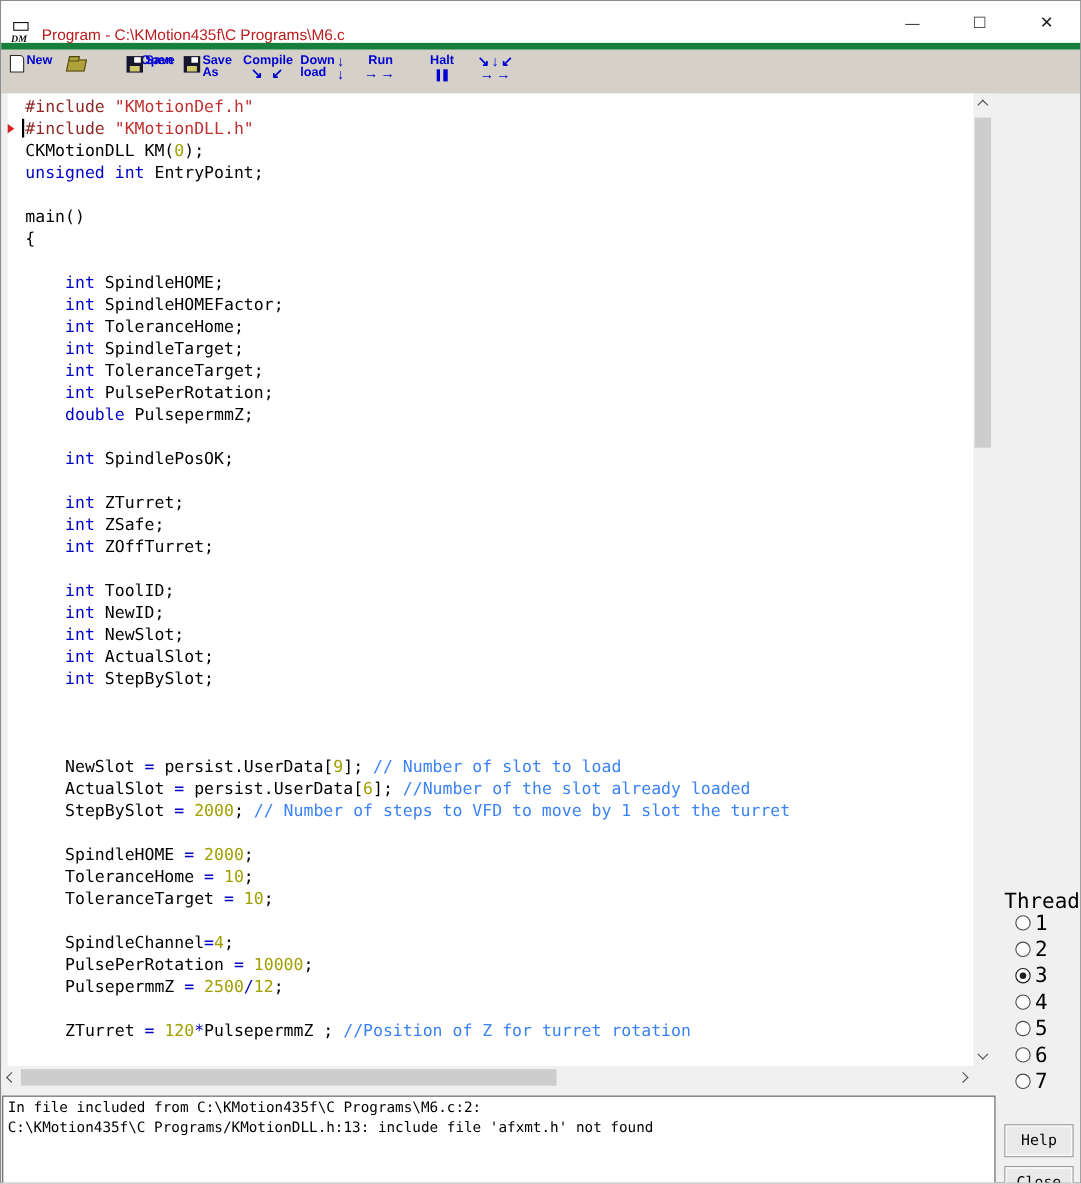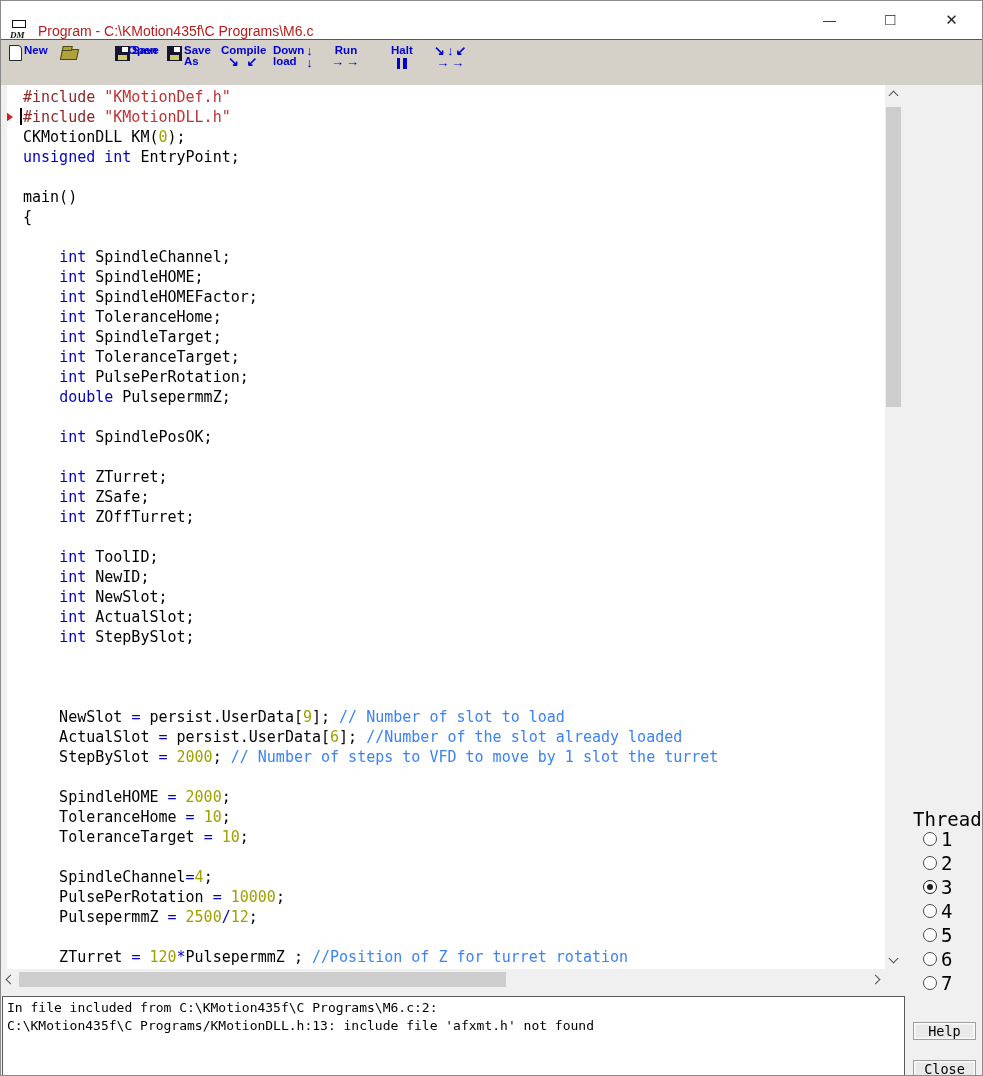--- a/index.html
+++ b/index.html
@@ -11,21 +11,21 @@
   }
   
   .titlebar { position:absolute; left:0; top:0; width:100%; height:38px; background:#ffffff; display:flex; align-items:flex-end; }
   .app-icon { width:20px; height:20px; margin-left:9px; position:relative; }
   .app-icon .machine { position:absolute; left:2px; top:1px; width:14px; height:8px; border:1.5px solid #111; background:#fff; }
   .app-icon .dm { position:absolute; left:0; bottom:-1px; font:italic bold 9px "Liberation Serif", serif; color:#111; }
   .title-text { margin-left:8px; font-size:14px; color:#b91c1c; }
   .cap-btns { position:absolute; right:0; top:0; height:38px; display:flex; }
   .cap-btn { width:61px; height:38px; display:flex; align-items:center; justify-content:center; color:#222; font-size:15px; cursor:default; }
   
-  .toolbar { position:absolute; left:0; top:38px; width:100%; height:46px; background:#d5d1c9; border-top:1px solid #15803d; }
+  .toolbar { position:absolute; left:0; top:38px; width:100%; height:46px; background:#d5d1c9; border-top:6px solid #15803d; }
   .tb-btn { position:absolute; top:5px; display:flex; align-items:flex-start; color:#0000d0; font-weight:bold; font-size:11.5px; line-height:11px; white-space:nowrap; }
   .tb-col { display:flex; flex-direction:column; align-items:center; }
   .tb-lines { display:flex; flex-direction:column; }
   .tb-arrows { font-size:13px; letter-spacing:2px; line-height:12px; color:#0000d0; }
   .ic { flex:0 0 auto; margin-right:2px; }
   .ic-page { width:13px; height:16px; background:#fff; border:1.3px solid #2a2a2a; border-top-right-radius:4px; }
   .ic-folder { width:17px; height:11px; margin-top:4px; background:#b0a23a; border:1.3px solid #4e4716; transform:skewX(-12deg); position:relative; }
   .ic-folder::before { content:""; position:absolute; left:-1px; top:-4px; width:8px; height:3px; background:#b0a23a; border:1.3px solid #4e4716; }
   .ic-floppy { width:15px; height:15px; background:#16162e; position:relative; margin-top:1px; }
   .ic-floppy::before { content:""; position:absolute; right:2px; top:1px; width:6px; height:5px; background:#fff; }
@@ -53,21 +53,21 @@
   .thread-panel { position:absolute; left:905px; top:810px; width:76px; font-family:"DejaVu Sans Mono","Liberation Mono",monospace; font-size:19px; color:#000; }
   .thread-label { height:16px; line-height:16px; padding-left:7px; }
   .radio-row { height:24px; display:flex; align-items:center; padding-left:17px; cursor:default; }
   .radio-circle { width:14px; height:14px; border:1.3px solid #4a4a4a; border-radius:50%; background:#fff; margin-right:4px; position:relative; flex:0 0 auto; }
   .radio-row.selected .radio-circle { border-color:#1a1a1a; }
   .radio-row.selected .radio-circle::after { content:""; position:absolute; left:2.6px; top:2.6px; width:6px; height:6px; border-radius:50%; background:#1f1f1f; }
   
   .console { position:absolute; left:1px; top:995px; width:903px; height:90px; background:#fff; border:1px solid #5a5a5a; padding:2px 4px; font-family:"DejaVu Sans Mono","Liberation Mono",monospace; font-size:13px; color:#000; }
   .console-line { height:18px; line-height:18px; white-space:pre; }
   
-  .side-btn { position:absolute; left:912px; width:63px; height:18px; background:#e9e9e9; border:1px solid #9e9e9e; box-shadow:inset 0 0 0 1.5px #fafafa; display:flex; align-items:center; justify-content:center; font-family:"DejaVu Sans Mono","Liberation Mono",monospace; font-size:13.5px; color:#000; cursor:default; }
+  .side-btn { position:absolute; left:912px; width:63px; height:30px; background:#e9e9e9; border:1px solid #9e9e9e; box-shadow:inset 0 0 0 1.5px #fafafa; display:flex; align-items:center; justify-content:center; font-family:"DejaVu Sans Mono","Liberation Mono",monospace; font-size:13.5px; color:#000; cursor:default; }
   .btn-help { top:1021px; }
   .btn-close { top:1059px; }
 </style>
 </head>
 <body>
 
 <div class="window">
 
   <div class="titlebar">
     <div class="app-icon">
@@ -167,21 +167,20 @@
 
   <div class="editor">
       <div class="code-line"><span class="t-pp">#include </span><span class="t-str">"KMotionDef.h"</span></div>
       <div class="code-line"><div class="line-marker"></div><div class="caret"></div><span class="t-pp">#include </span><span class="t-str">"KMotionDLL.h"</span></div>
       <div class="code-line"><span class="t-pl">CKMotionDLL KM(</span><span class="t-num">0</span><span class="t-pl">);</span></div>
       <div class="code-line"><span class="t-kw">unsigned int</span><span class="t-pl"> EntryPoint;</span></div>
       <div class="code-line"></div>
       <div class="code-line"><span class="t-pl">main()</span></div>
       <div class="code-line"><span class="t-pl">{</span></div>
       <div class="code-line"></div>
-      <div class="code-line"><span class="t-pl">    </span><span class="t-kw">int</span><span class="t-pl"> SpindleChannel;</span></div>
       <div class="code-line"><span class="t-pl">    </span><span class="t-kw">int</span><span class="t-pl"> SpindleHOME;</span></div>
       <div class="code-line"><span class="t-pl">    </span><span class="t-kw">int</span><span class="t-pl"> SpindleHOMEFactor;</span></div>
       <div class="code-line"><span class="t-pl">    </span><span class="t-kw">int</span><span class="t-pl"> ToleranceHome;</span></div>
       <div class="code-line"><span class="t-pl">    </span><span class="t-kw">int</span><span class="t-pl"> SpindleTarget;</span></div>
       <div class="code-line"><span class="t-pl">    </span><span class="t-kw">int</span><span class="t-pl"> ToleranceTarget;</span></div>
       <div class="code-line"><span class="t-pl">    </span><span class="t-kw">int</span><span class="t-pl"> PulsePerRotation;</span></div>
       <div class="code-line"><span class="t-pl">    </span><span class="t-kw">double</span><span class="t-pl"> PulsepermmZ;</span></div>
       <div class="code-line"></div>
       <div class="code-line"><span class="t-pl">    </span><span class="t-kw">int</span><span class="t-pl"> SpindlePosOK;</span></div>
       <div class="code-line"></div>

